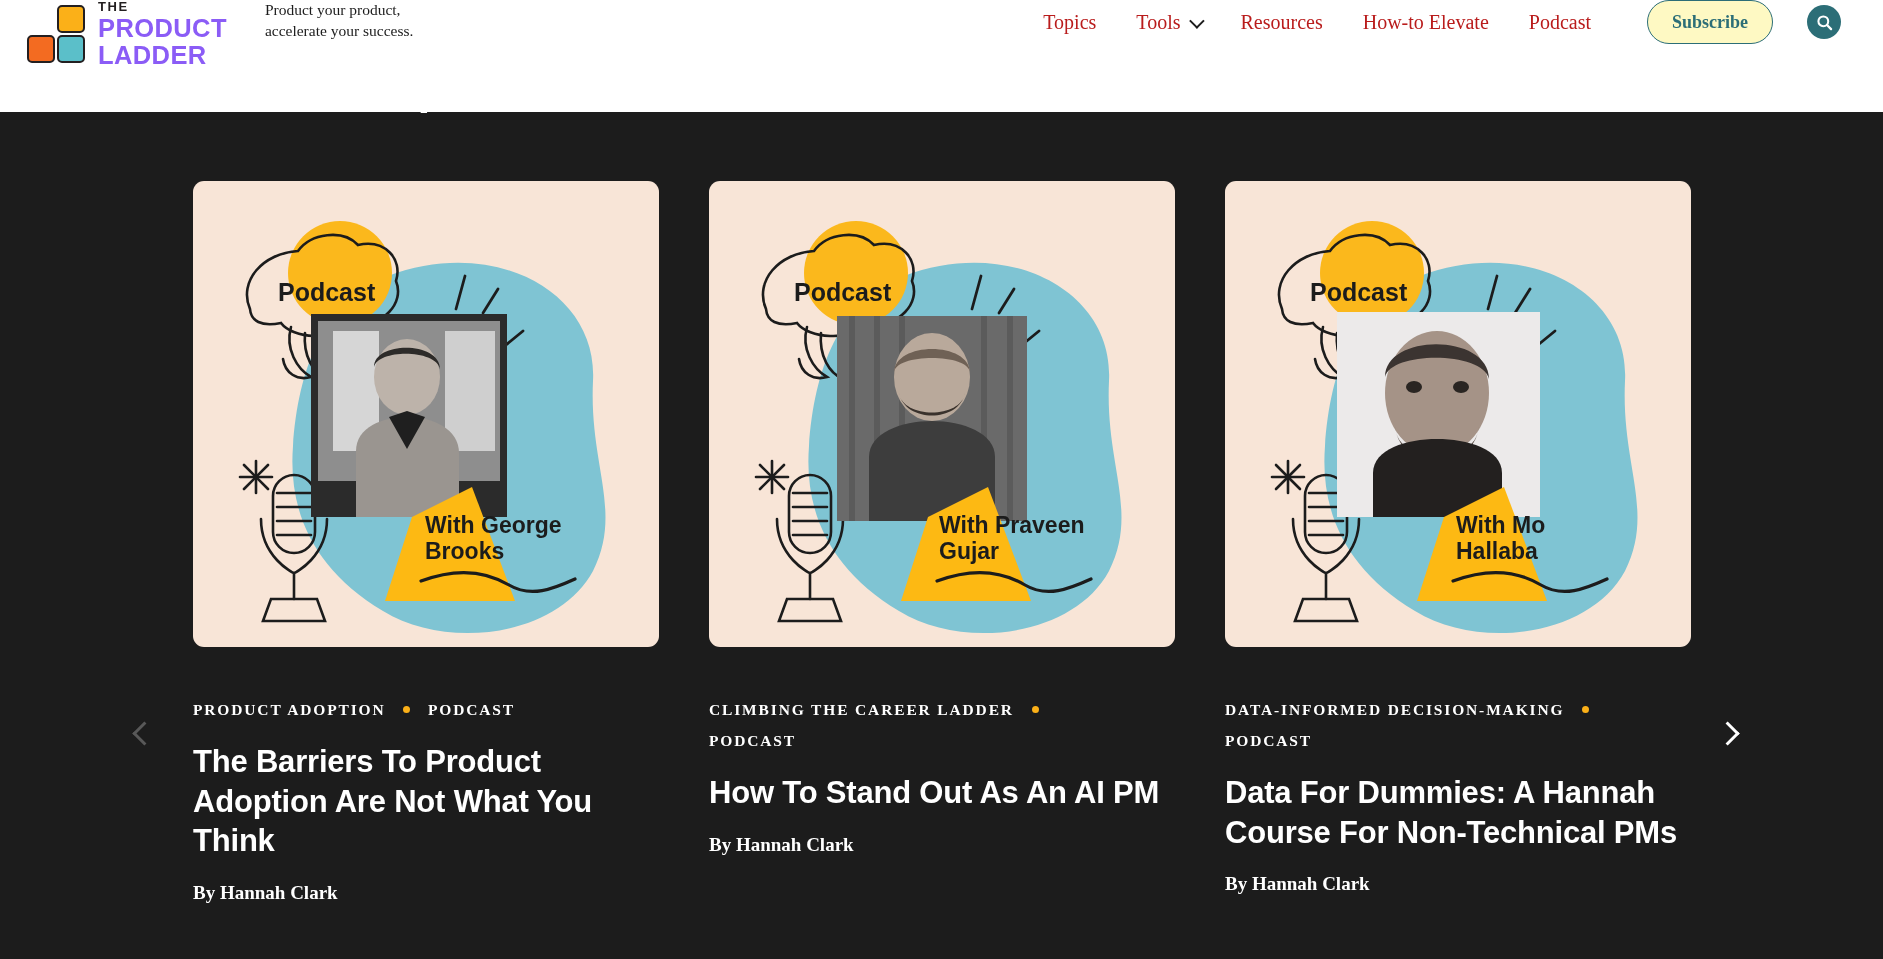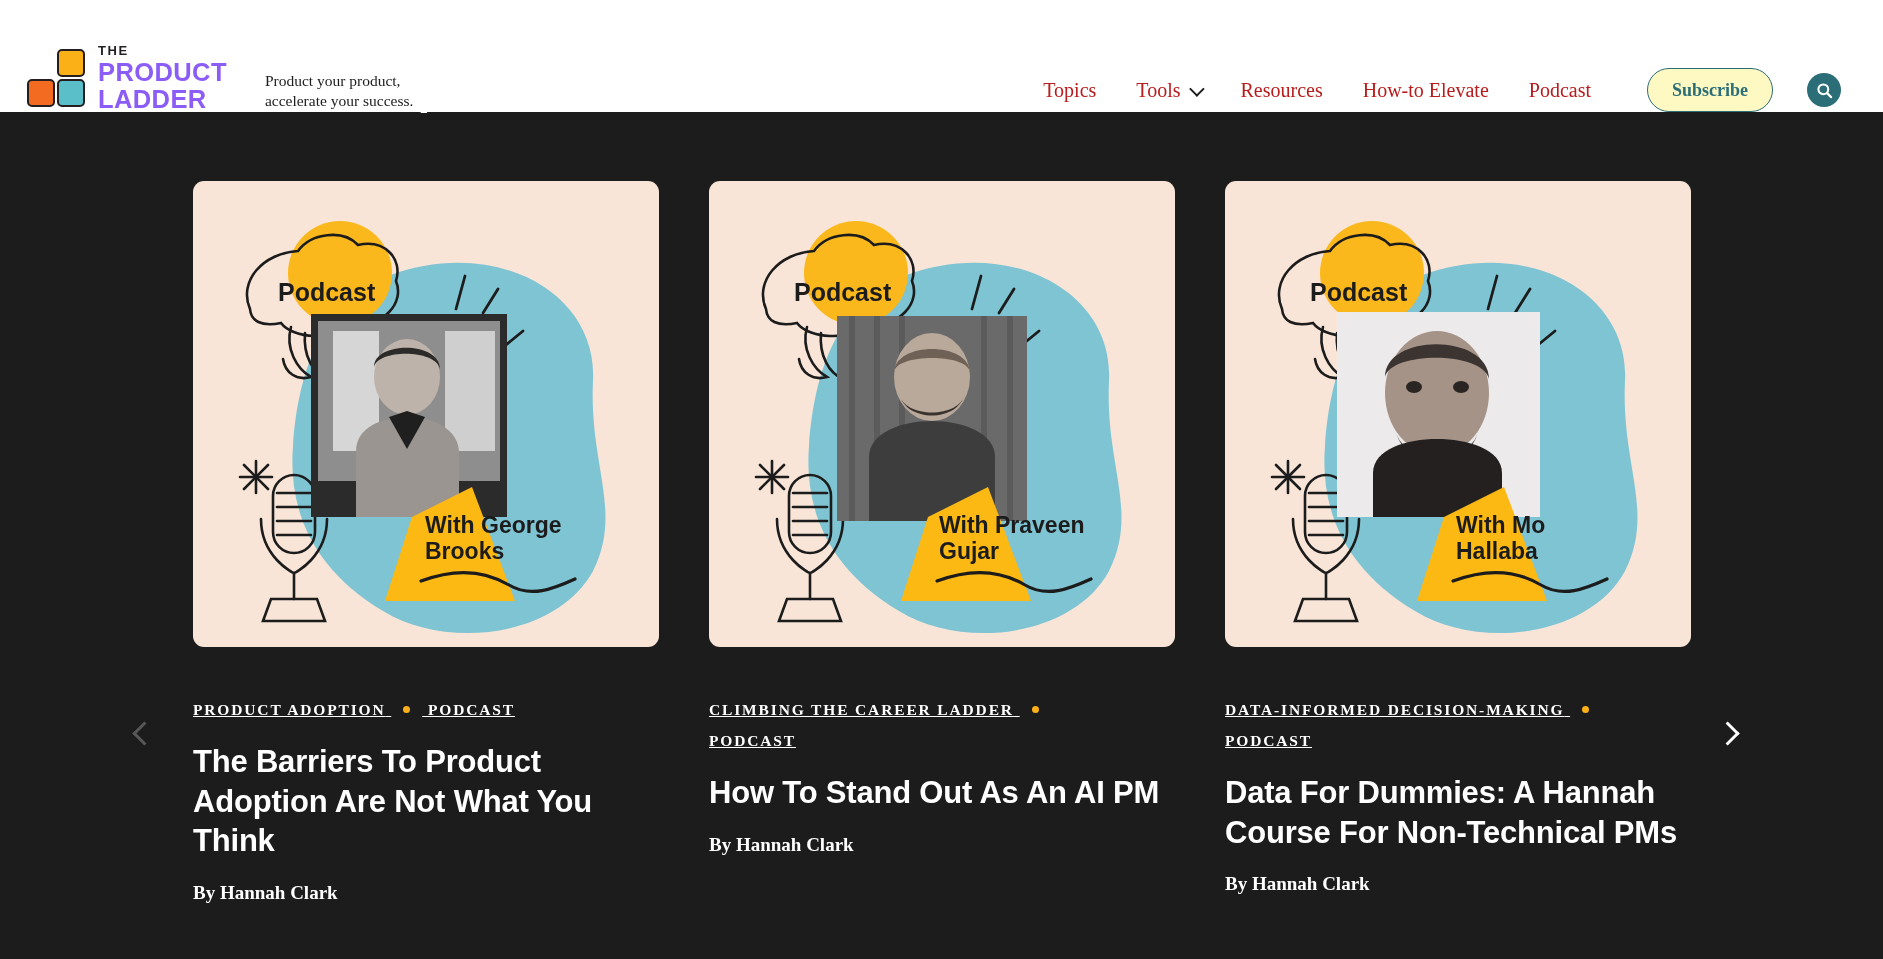--- a/index.html
+++ b/index.html
@@ -8,21 +8,21 @@
     background:#1c1c1c;
     font-family:"Liberation Sans", sans-serif;
     overflow:hidden;
   }
 
   
   .header {
     position:absolute; top:0; left:0;
     width:1883px; height:112px;
     background:#ffffff;
-    display:flex; align-items:flex-end;
+    display:flex; align-items:flex-start;
     z-index:20;
   }
   .brand { display:flex; align-items:center; margin-left:27px; }
   .logo-mark {
     position:relative; width:58px; height:58px; flex:none;
   }
   .sq { position:absolute; width:28px; height:28px; border-radius:5px; border:2px solid #231f20; }
   .sq.yellow { right:0; top:0; background:#fbb018; }
   .sq.orange { left:0; bottom:0; background:#f36b21; }
   .sq.teal   { right:0; bottom:0; background:#5bbfc9; }
@@ -107,21 +107,20 @@
     position:relative; overflow:hidden;
   }
   .art svg { position:absolute; inset:0; width:100%; height:100%; display:block; }
 
   .meta { margin-top:47px; }
   .cats {
     font-family:"Liberation Serif", serif;
     font-size:15.5px; font-weight:bold;
     letter-spacing:1.85px; color:#ffffff;
     line-height:2.0;
-    text-decoration:underline;
   }
   .dot {
     display:inline-block; width:7px; height:7px; border-radius:50%;
     background:#fbb018; margin:0 12px 3px 12px; vertical-align:middle;
   }
   .title {
     margin-top:17px;
     font-size:31px; font-weight:bold; line-height:1.28;
     color:#ffffff; letter-spacing:-0.2px;
   }

